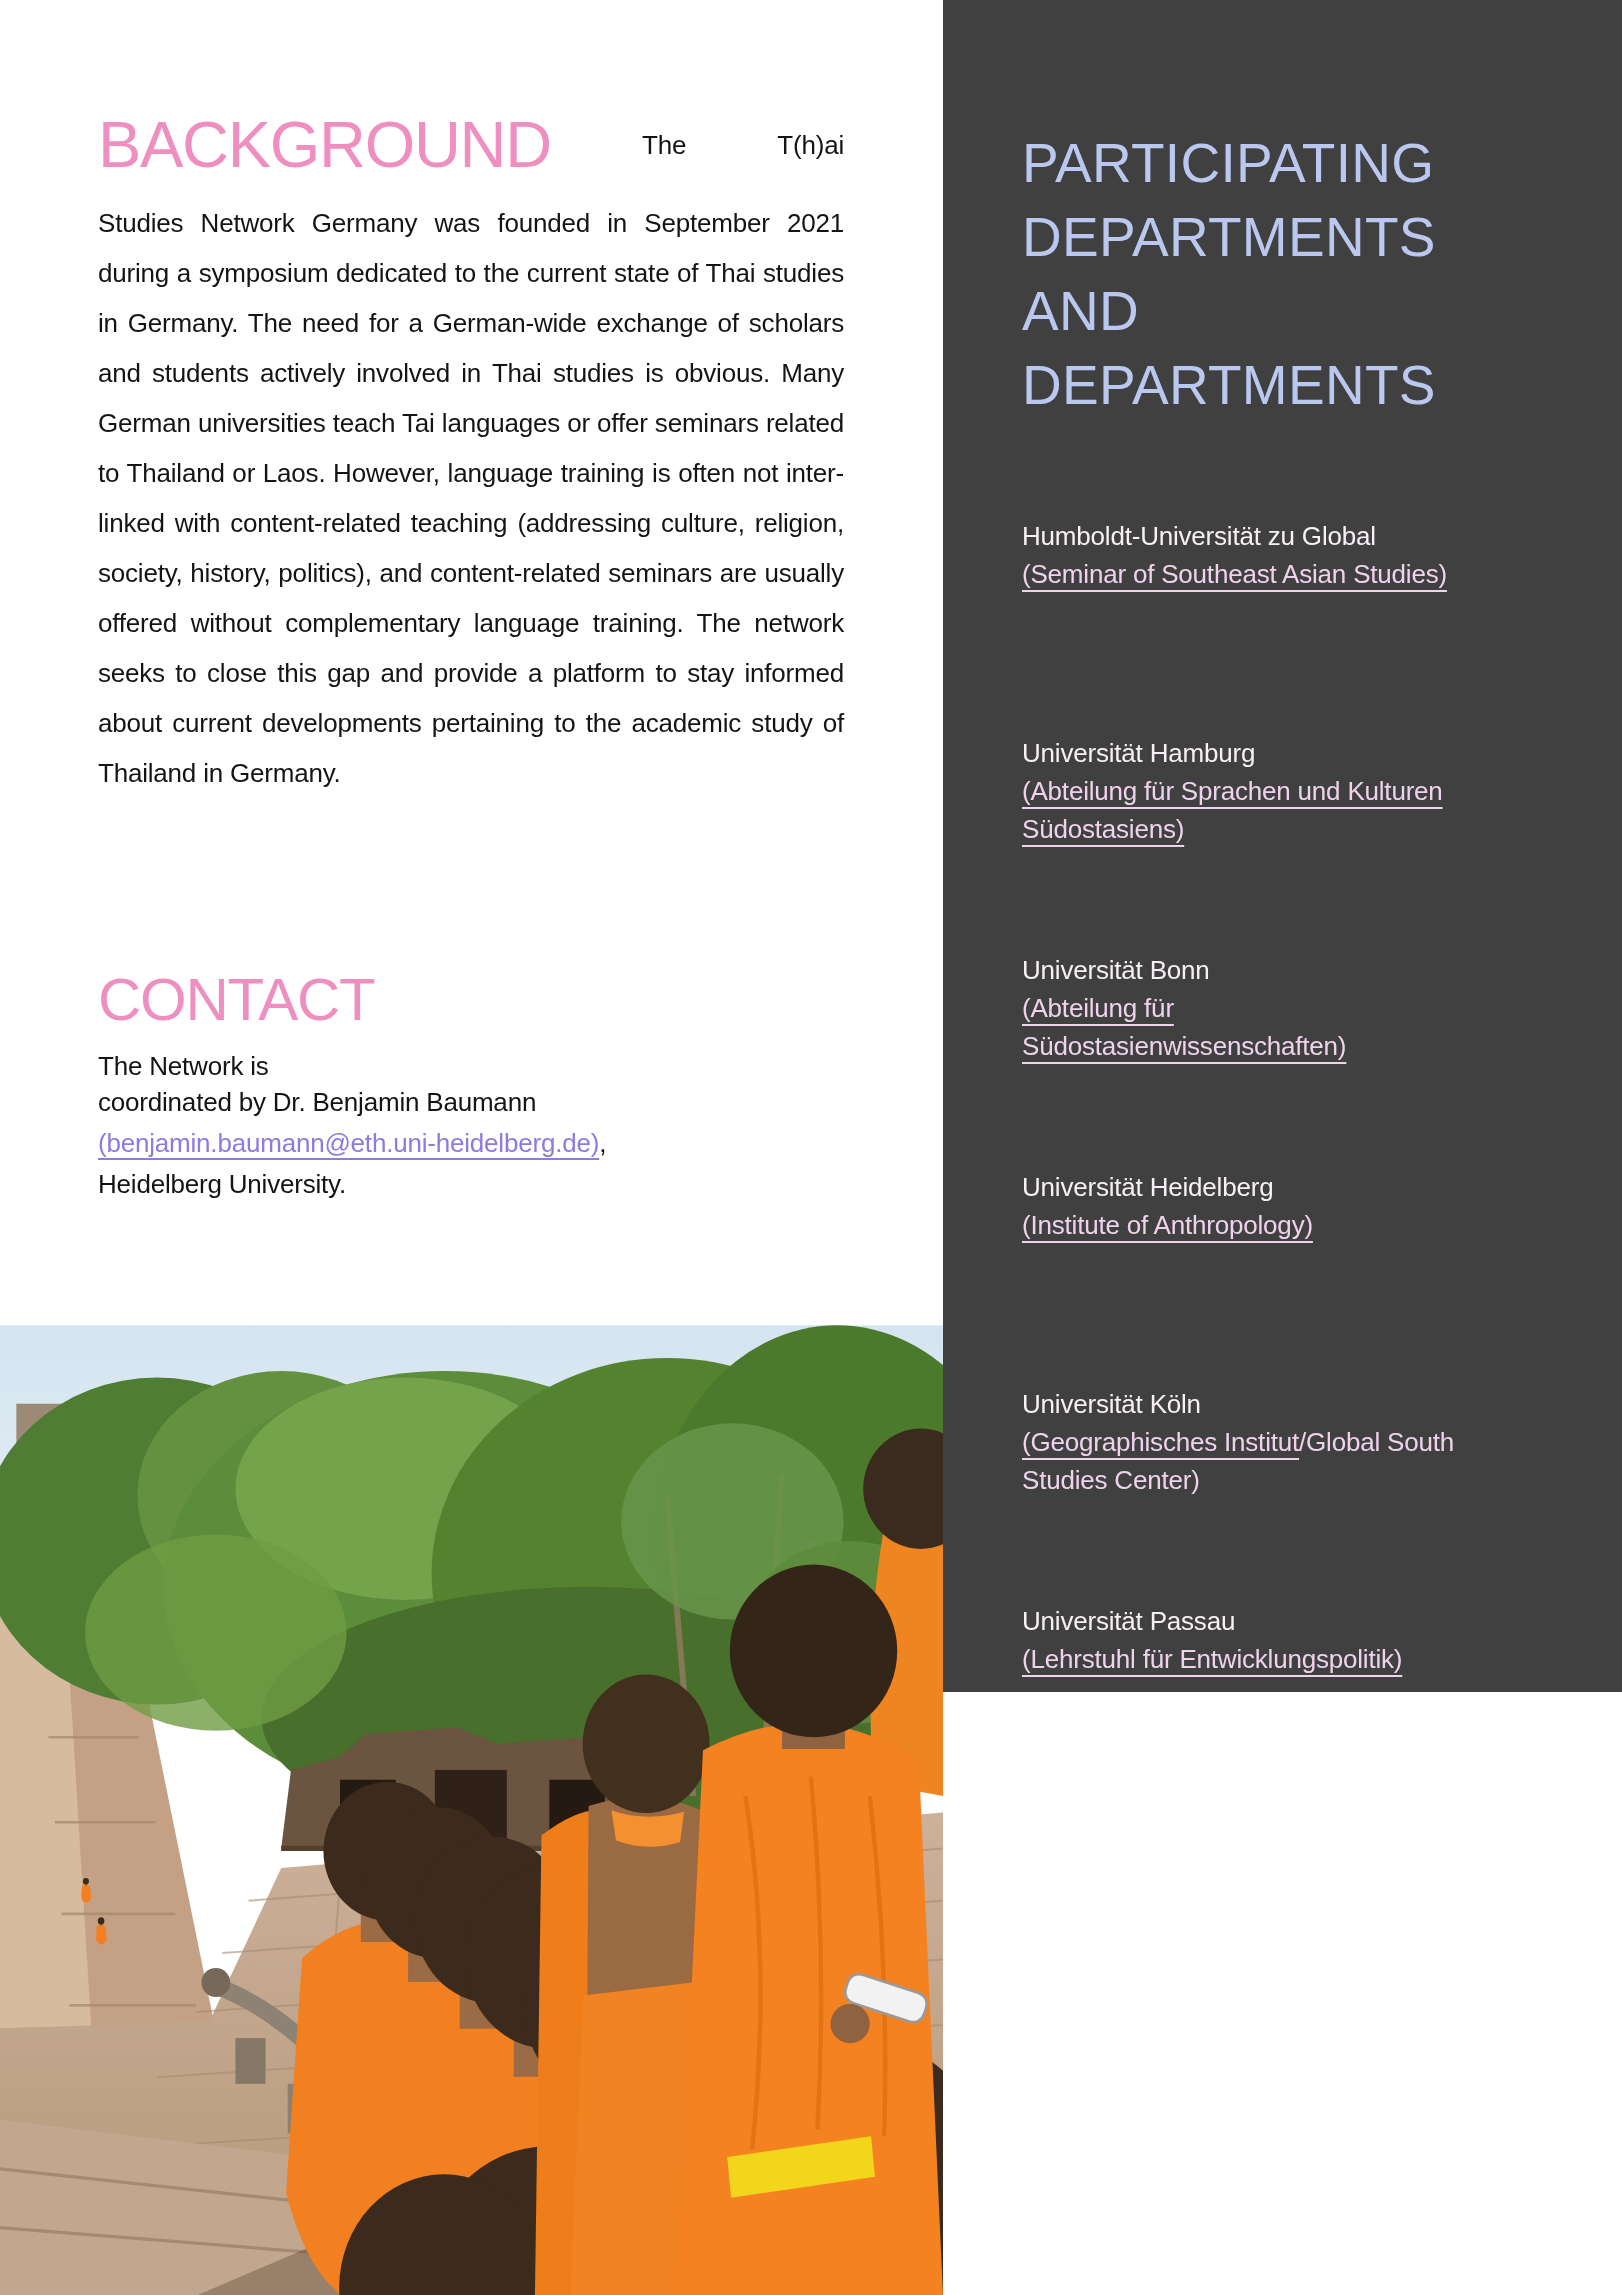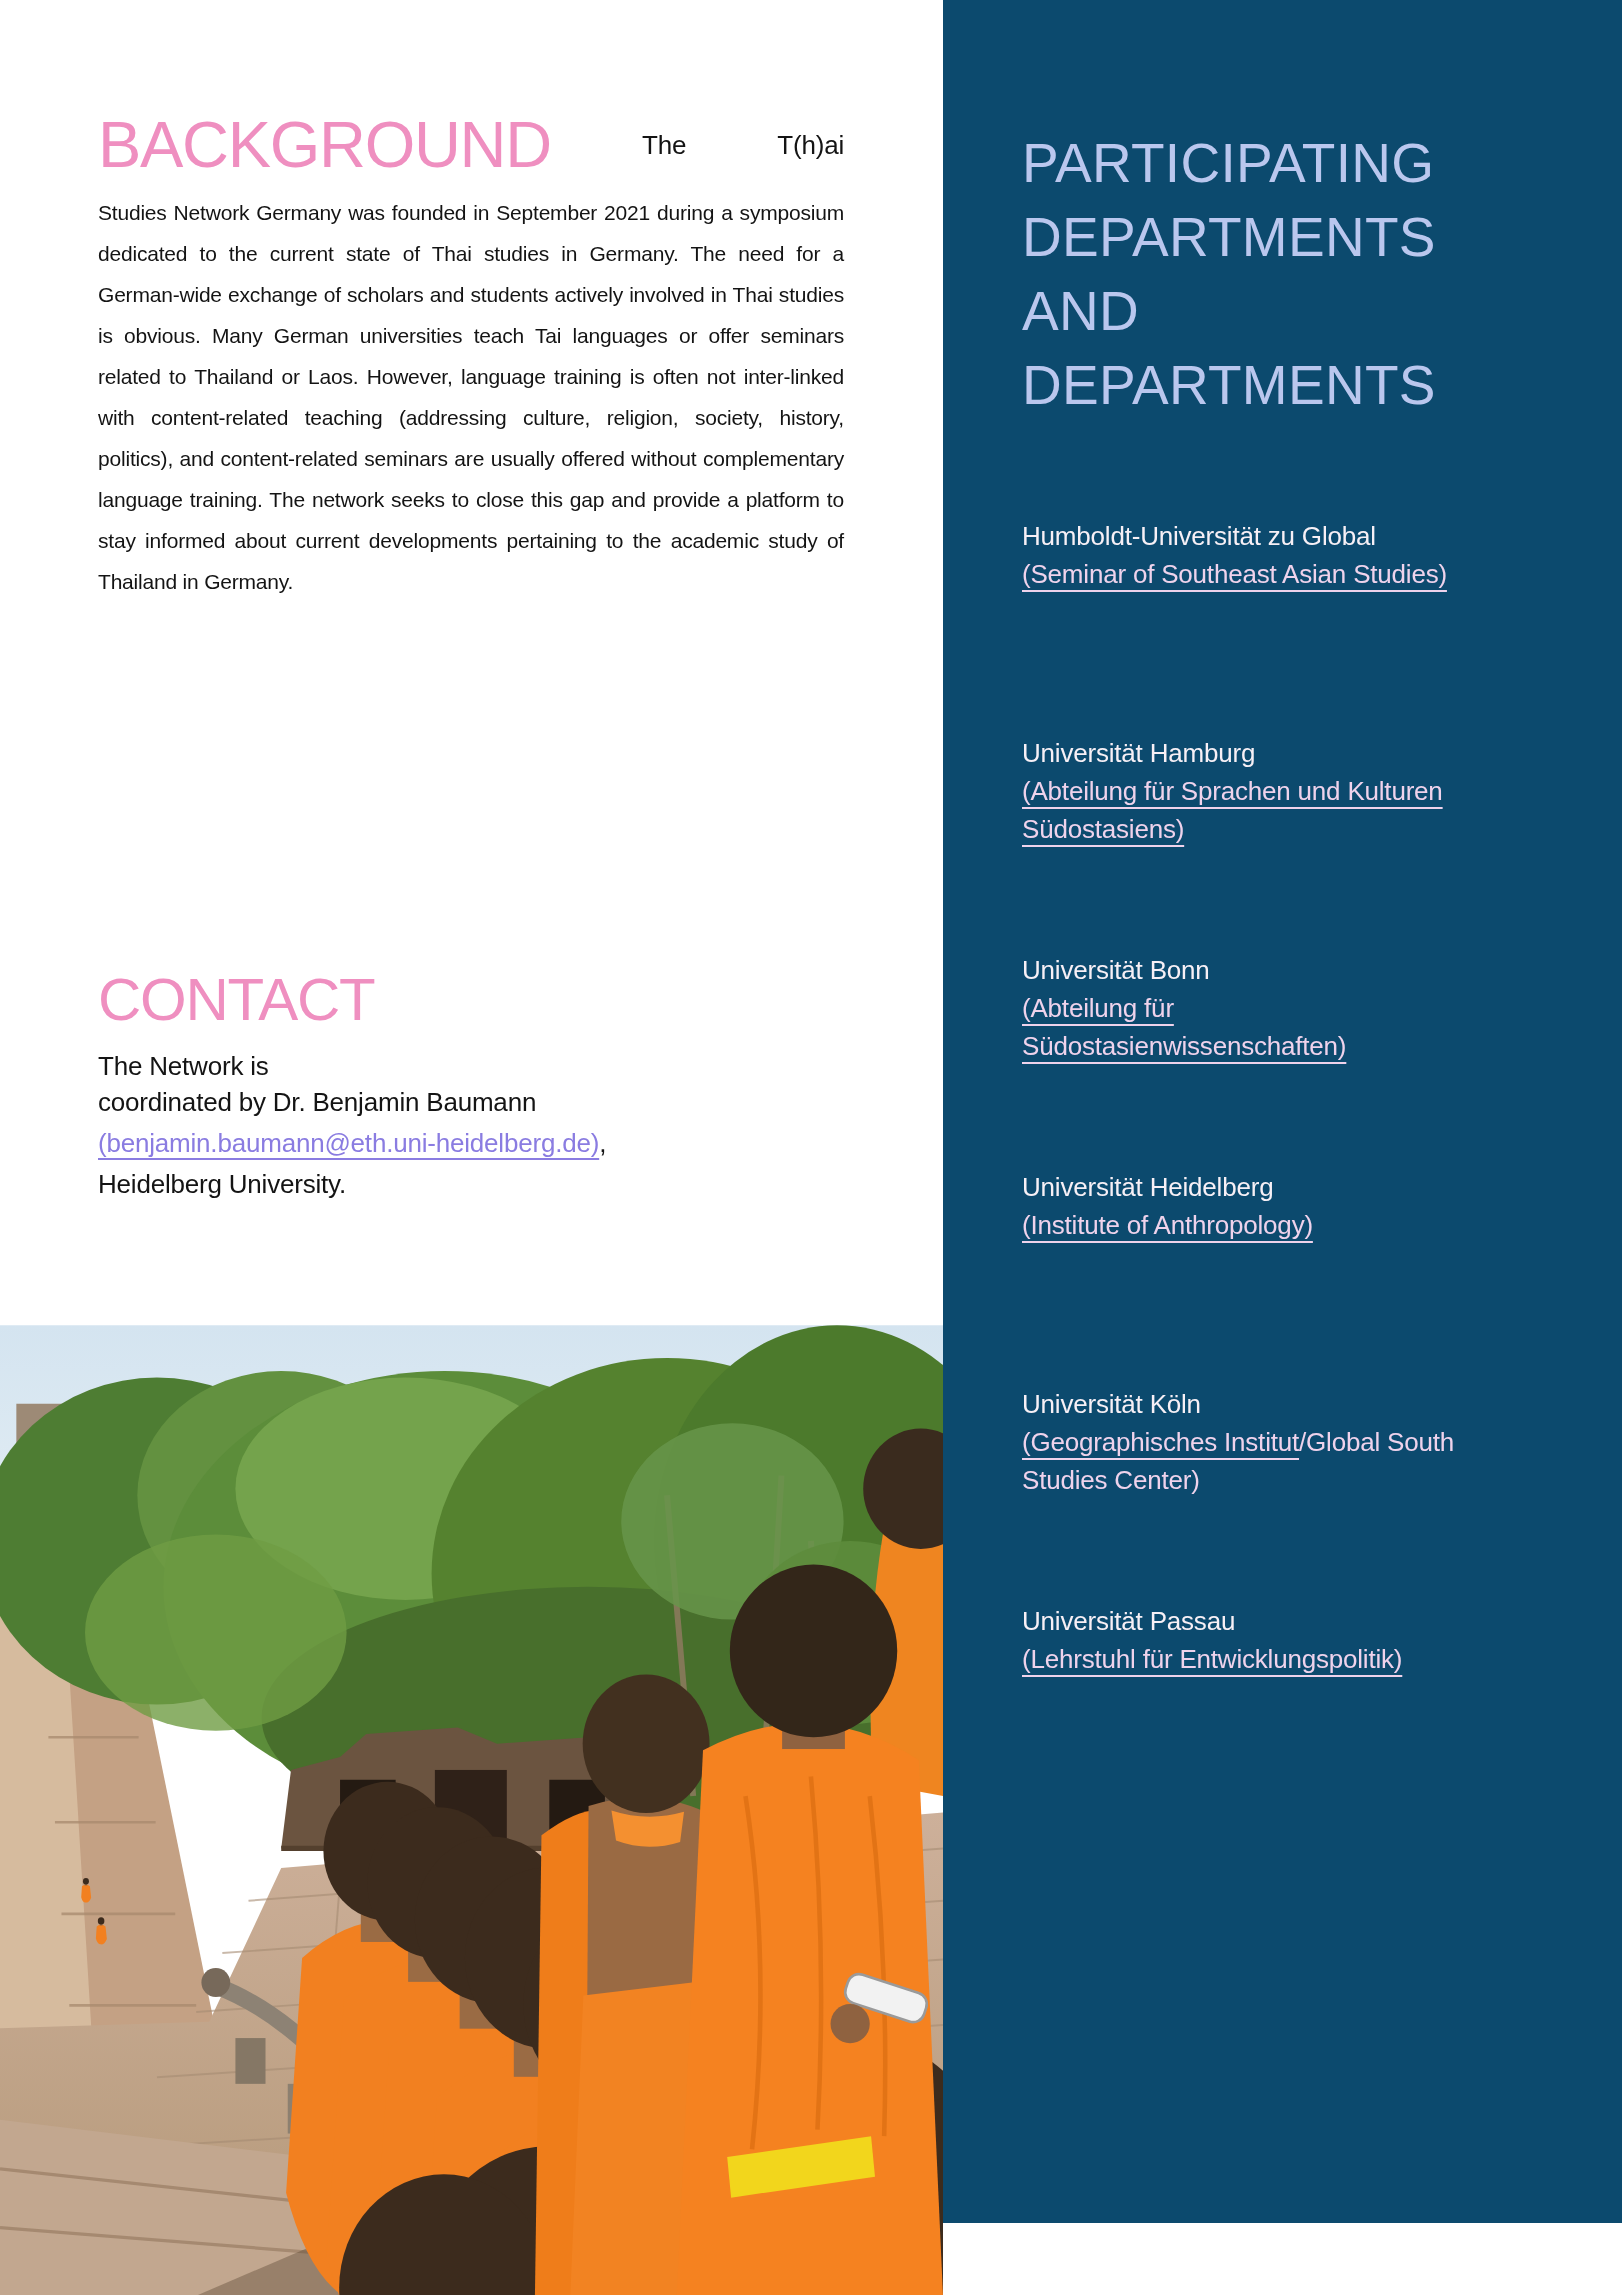--- a/index.html
+++ b/index.html
@@ -17,23 +17,23 @@
   .h-pink{
     color:#EF8FC0;
     font-size:65px;
     letter-spacing:-1.3px;
     line-height:1.05;
     white-space:nowrap;
     transform-origin:left bottom;
   }
   .intro-word{font-size:26px;letter-spacing:-0.2px;}
   .bg-body{
-    margin-top:13px;
-    font-size:21px;
-    line-height:41px;
+    margin-top:19px;
+    font-size:26px;
+    line-height:50px;
     letter-spacing:-0.2px;
     text-align:justify;
     text-justify:inter-word;
   }
   .contact-block{position:absolute;left:98px;top:968px;width:746px;}
   .contact-line1{display:flex;align-items:baseline;gap:19.6px;flex-direction:column;}
   .contact-line1 .h-pink{font-size:60px;}
   .contact-text{font-size:26px;letter-spacing:-0.2px;}
   .contact-lines{margin-top:0;font-size:26px;line-height:41px;letter-spacing:-0.2px;}
   .email-link{
@@ -43,22 +43,22 @@
     text-underline-offset:5.9px;
   }
   
   .photo{
     position:absolute;left:0;top:1325px;width:943px;height:971px;
     overflow:hidden;
   }
   .photo svg{display:block;width:100%;height:100%;}
   
   .panel{
-    position:absolute;left:943px;top:0;width:679px;height:2223px;
-    background:#0c4a6e;
+    position:absolute;left:943px;top:0;width:679px;height:1692px;
+    background:#404040;
     box-sizing:border-box;
     padding:126px 52px 0 79px;
   }
   .panel-heading{color:#BAC7EE;font-size:55px;line-height:74px;letter-spacing:0.3px;}
   .uni-list{margin-top:95px;width:451px;}
   .uni-item{height:217px;font-size:26px;line-height:38px;letter-spacing:-0.2px;}
   .uni-item.last{height:auto;}
   .uni-name{color:#F7F0F6;}
   .uni-dept{color:#EFD3EC;}
   .dept-link{

